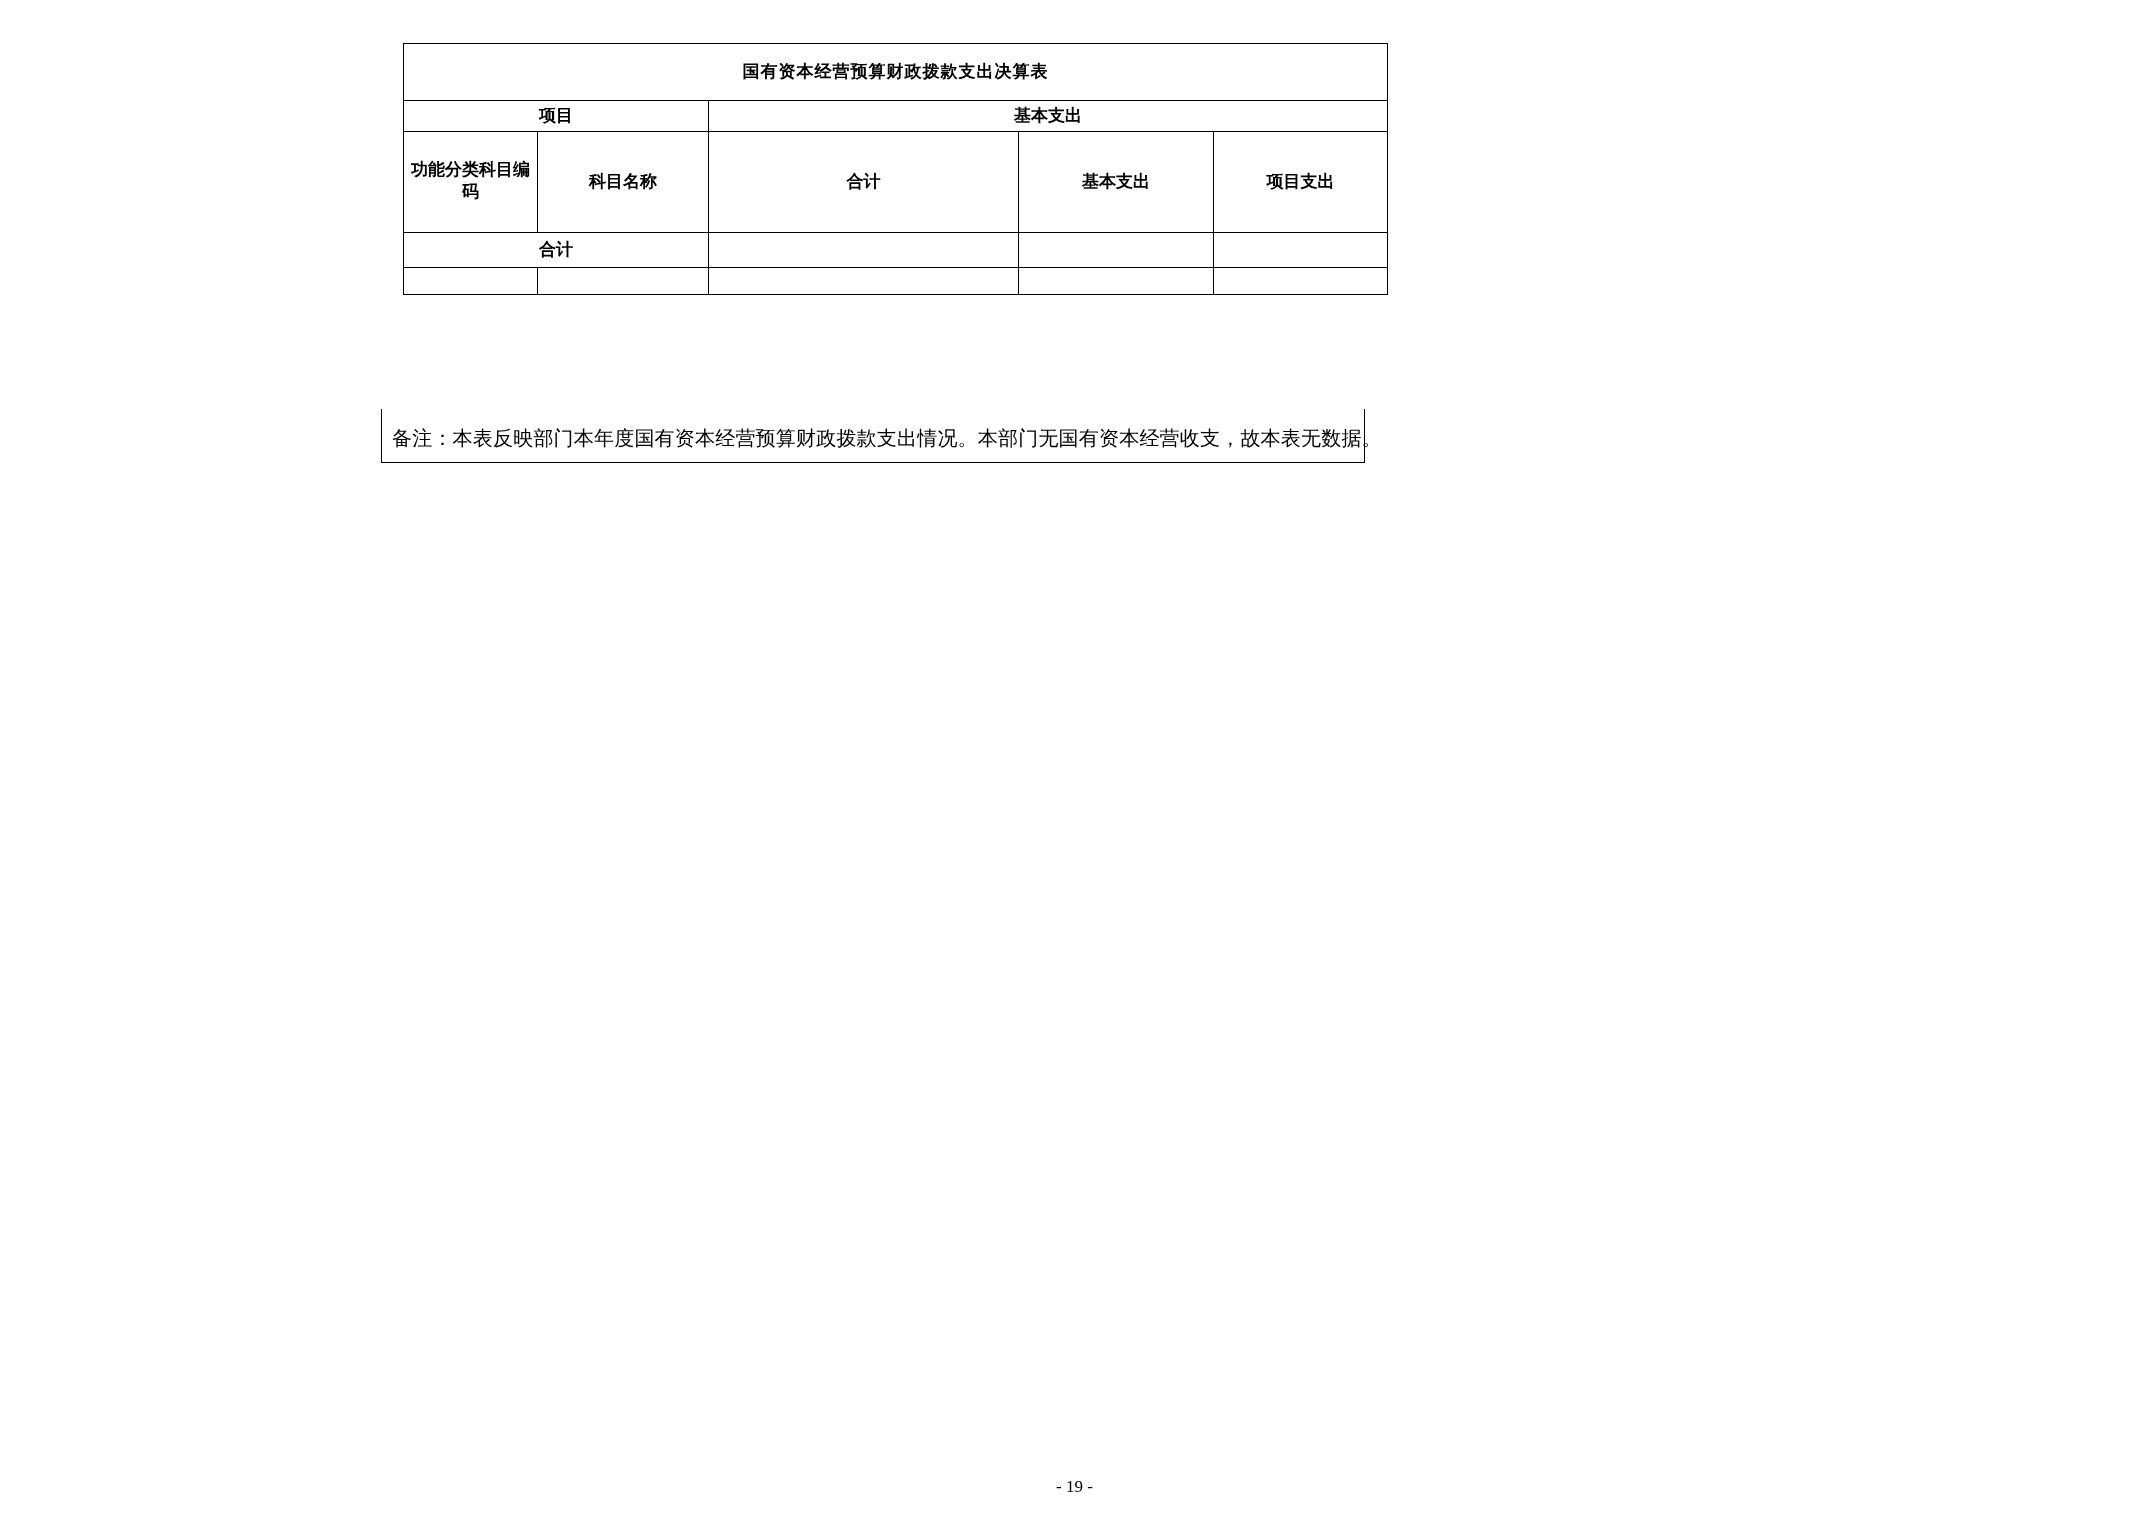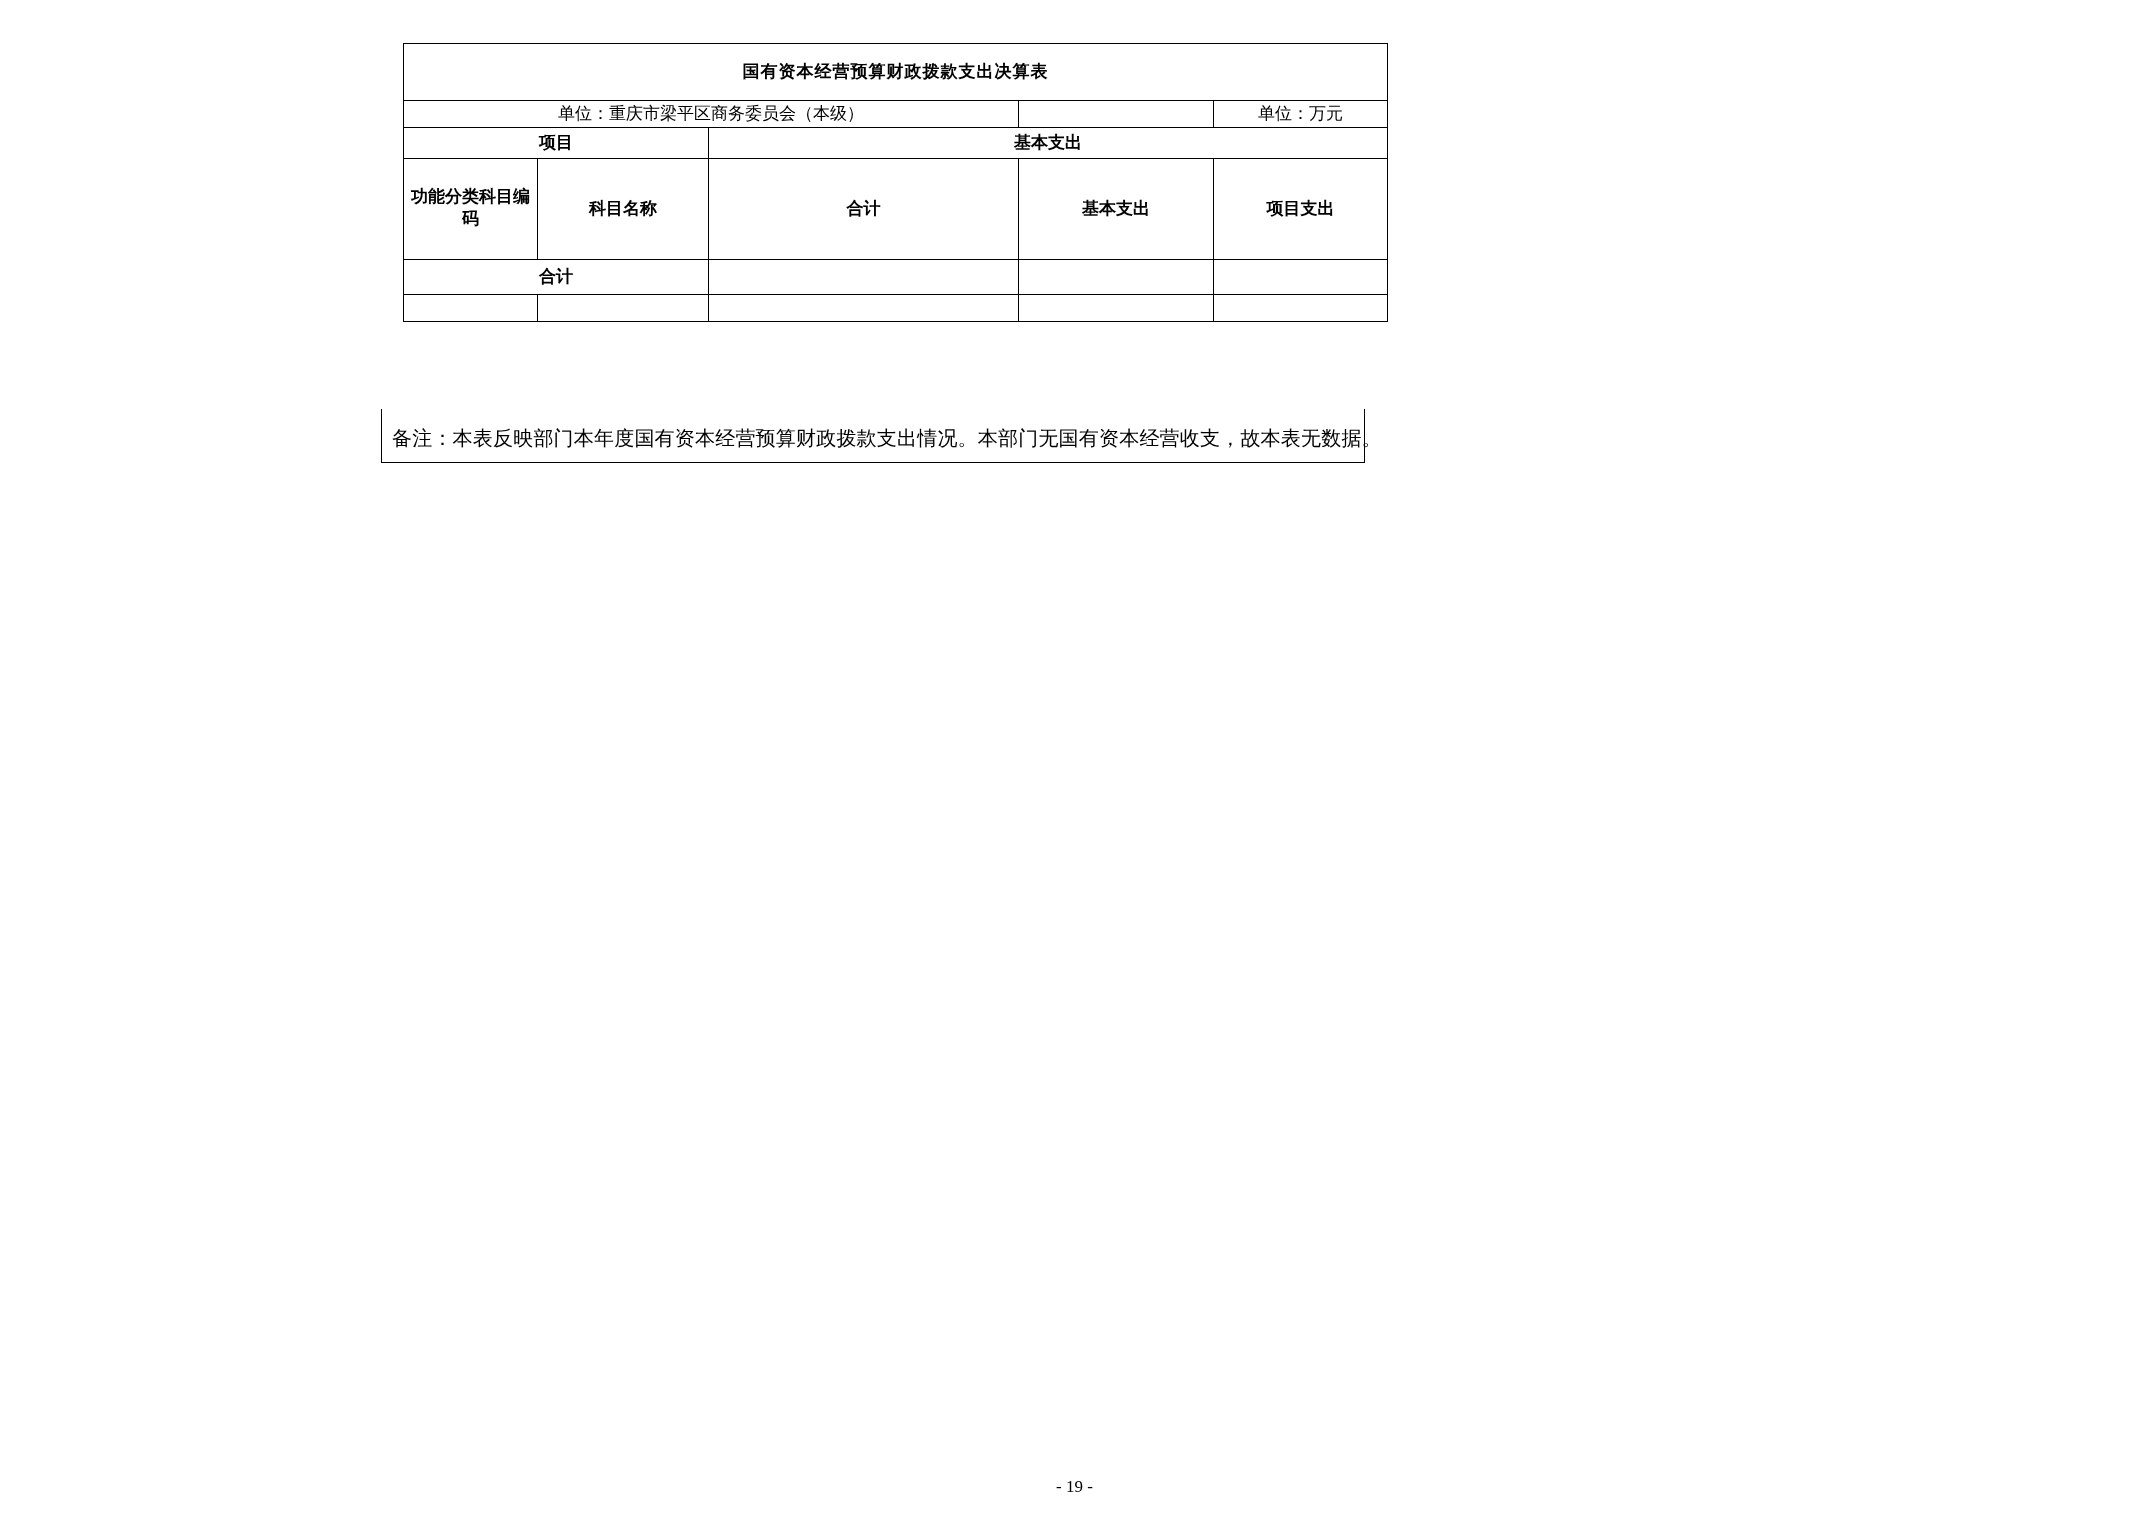--- a/index.html
+++ b/index.html
@@ -164,25 +164,20 @@
         <col class="c5">
         <col class="c6">
       </colgroup>
       <tbody>
 
         <tr>
           <td colspan="6" class="title-cell">国有资本经营预算财政拨款支出决算表</td>
         </tr>
 
 
-        <tr class="row-unit">
-          <td colspan="4" class="unit-left">单位：重庆市梁平区商务委员会（本级）</td>
-          <td></td>
-          <td class="unit-right">单位：万元</td>
-        </tr>
 
         <tr class="row-grp">
           <td colspan="3">项目</td>
           <td colspan="3">基本支出</td>
         </tr>
 
         <tr class="row-hdr">
           <td colspan="2" class="hdr-two-line">功能分类科目编码</td>
           <td>科目名称</td>
           <td>合计</td>

